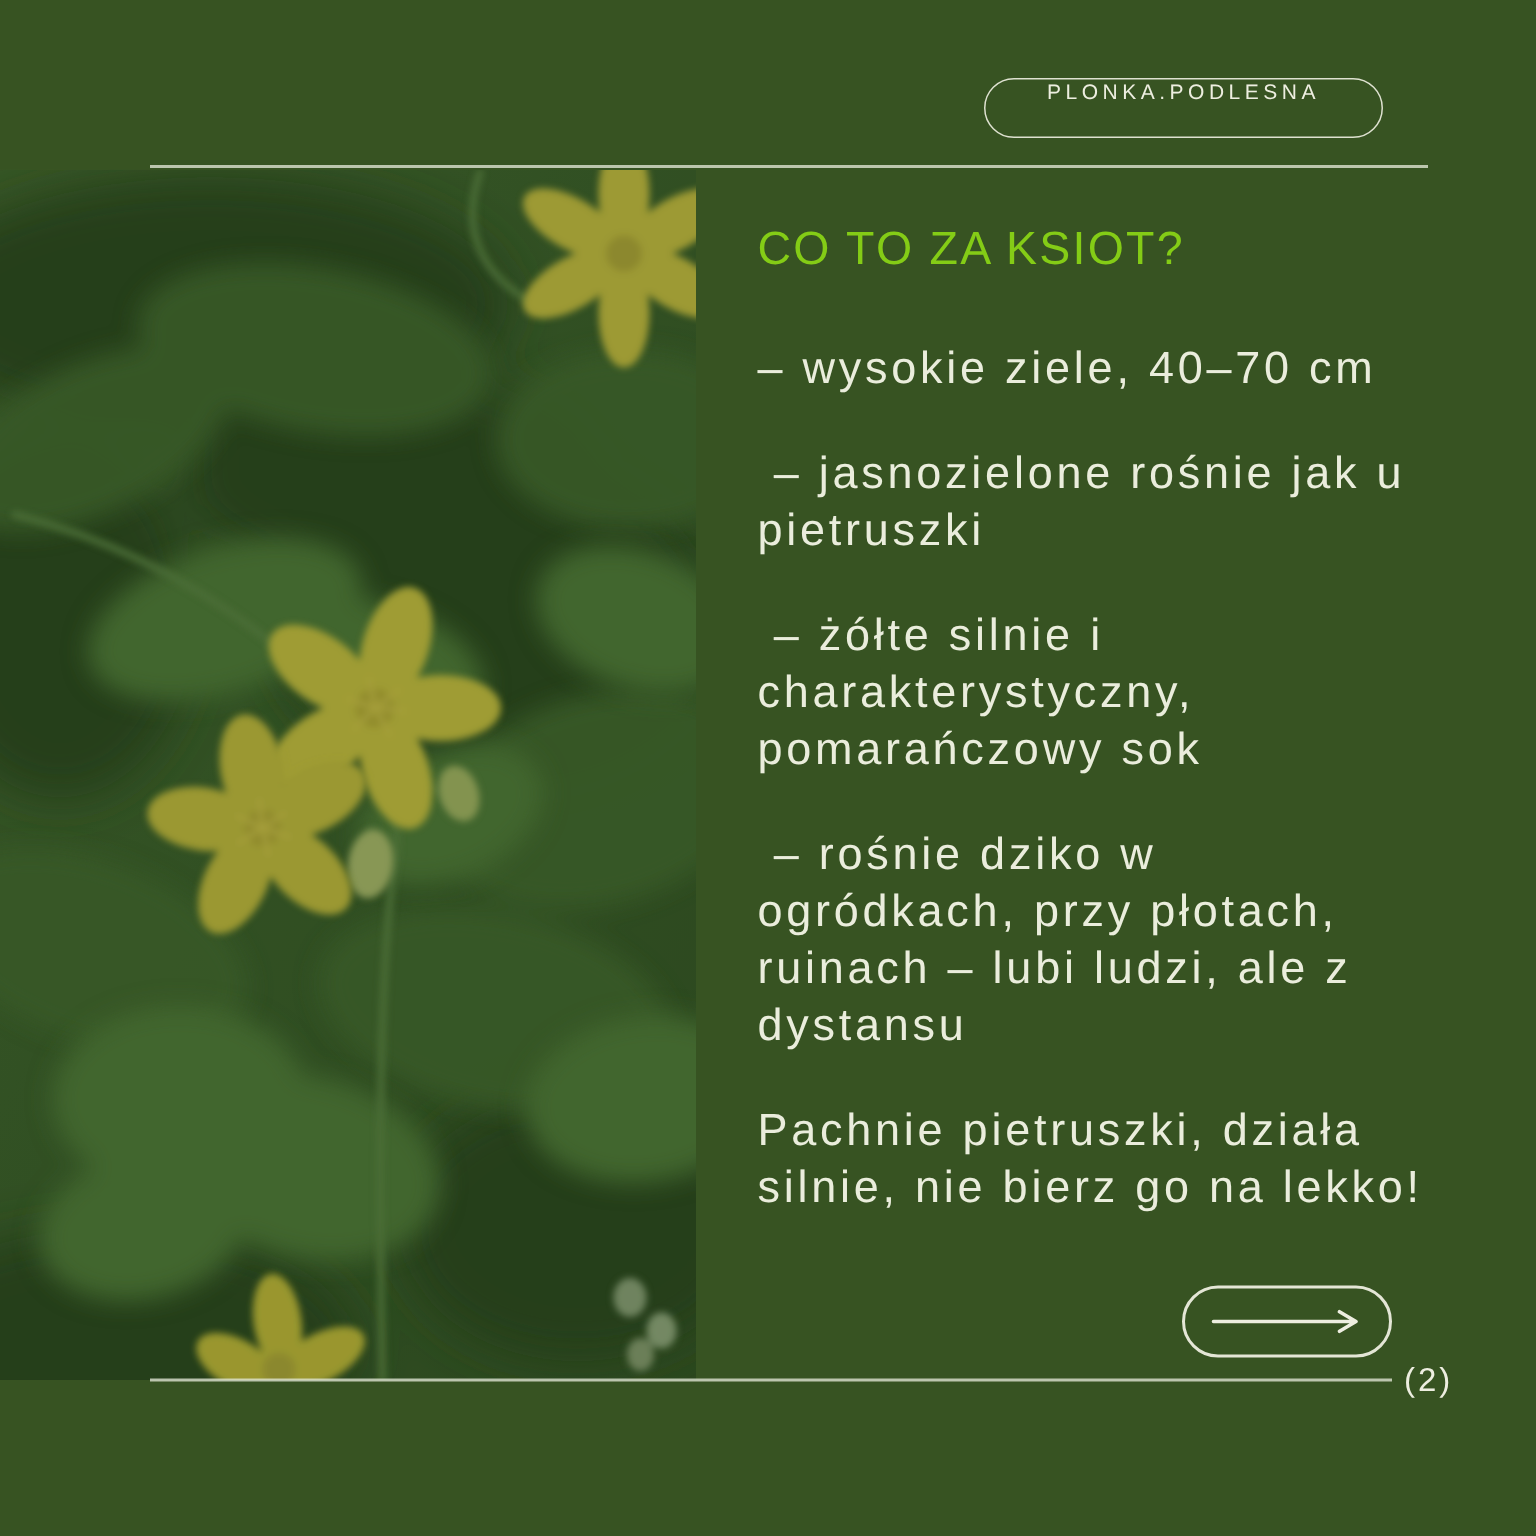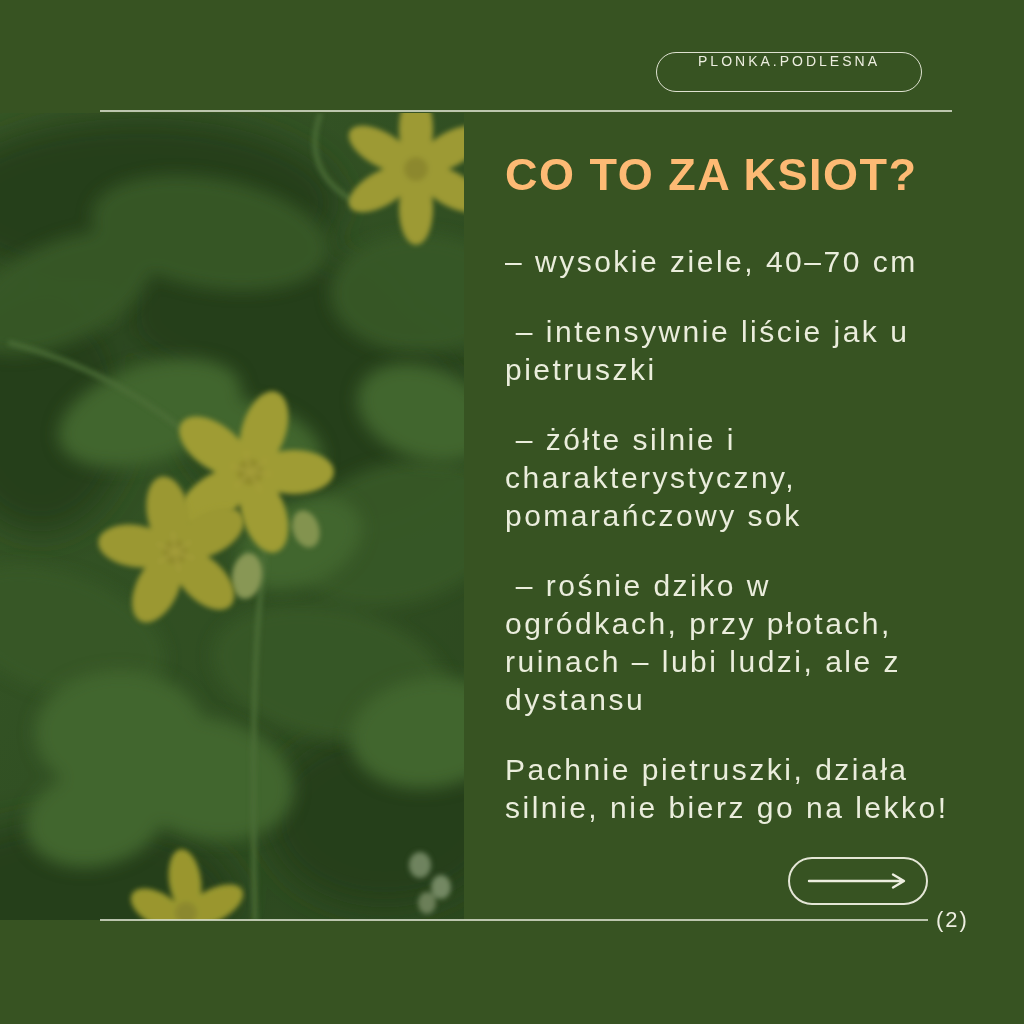--- a/index.html
+++ b/index.html
@@ -22,22 +22,22 @@
   
   .rule{position:absolute;height:2px;background:#DDE3D2;opacity:.8;}
   .rule-top{left:100px;top:110px;width:852px;}
   .rule-bottom{left:100px;top:919px;width:828px;}
   
   .photo{position:absolute;left:0;top:113px;width:464px;height:807px;overflow:hidden;}
   .photo svg{display:block;}
   
   .content{position:absolute;left:505px;top:148px;width:480px;}
   .content h1{
-    margin:0 0 42px 0;font-size:45px;font-weight:700;letter-spacing:1.5px;
-    color:#fdba74;line-height:1.18;white-space:nowrap;
+    margin:0 0 42px 0;font-size:31px;font-weight:400;letter-spacing:1.5px;
+    color:#84cc16;line-height:1.18;white-space:nowrap;
   }
   .content p{
     margin:0 0 32px 0;font-size:30px;font-weight:400;letter-spacing:2.5px;
     line-height:38px;color:#EAEDDC;white-space:pre-wrap;
   }
   
   .next-btn{
     position:absolute;left:788px;top:857px;width:140px;height:48px;
     border:2px solid rgba(237,238,224,.95);border-radius:26px;
     display:flex;align-items:center;justify-content:center;
@@ -183,21 +183,21 @@
       </g>
 
       <rect width="464" height="807" fill="#1E3512" opacity="0.20"></rect>
       <rect width="464" height="807" fill="#2F4A22" opacity="0.10"></rect>
     </svg>
   </div>
 
   <div class="content">
     <h1>CO TO ZA KSIOT?</h1>
     <p>– wysokie ziele, 40–70 cm</p>
-    <p> – intensywnie liście jak u
+    <p> – jasnozielone rośnie jak u
 pietruszki</p>
     <p> – żółte silnie i
 charakterystyczny,
 pomarańczowy sok</p>
     <p> – rośnie dziko w
 ogródkach, przy płotach,
 ruinach – lubi ludzi, ale z
 dystansu</p>
     <p>Pachnie pietruszki, działa
 silnie, nie bierz go na lekko!</p>

